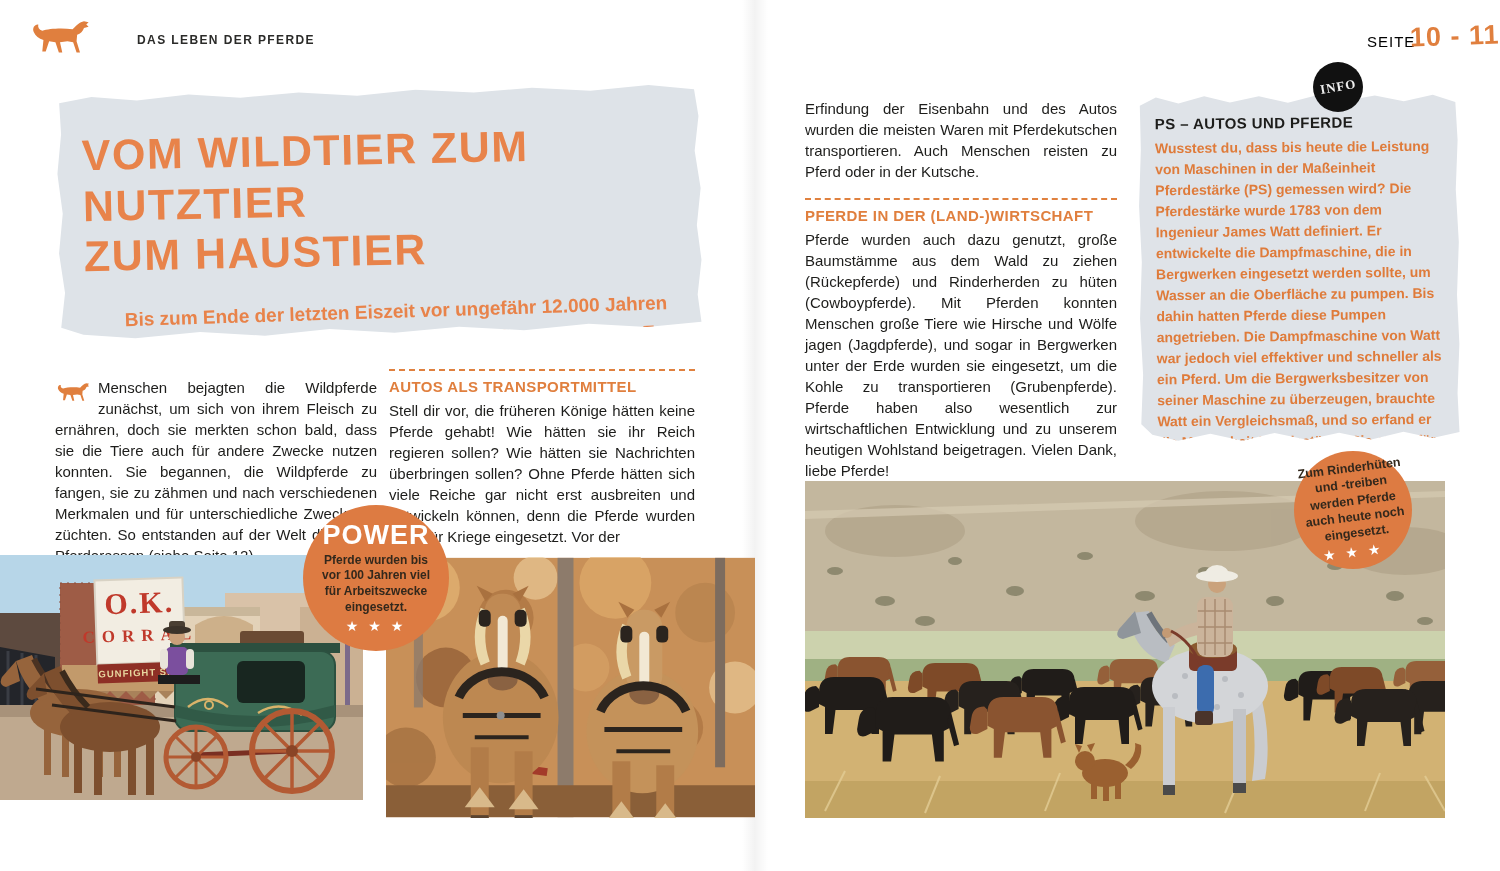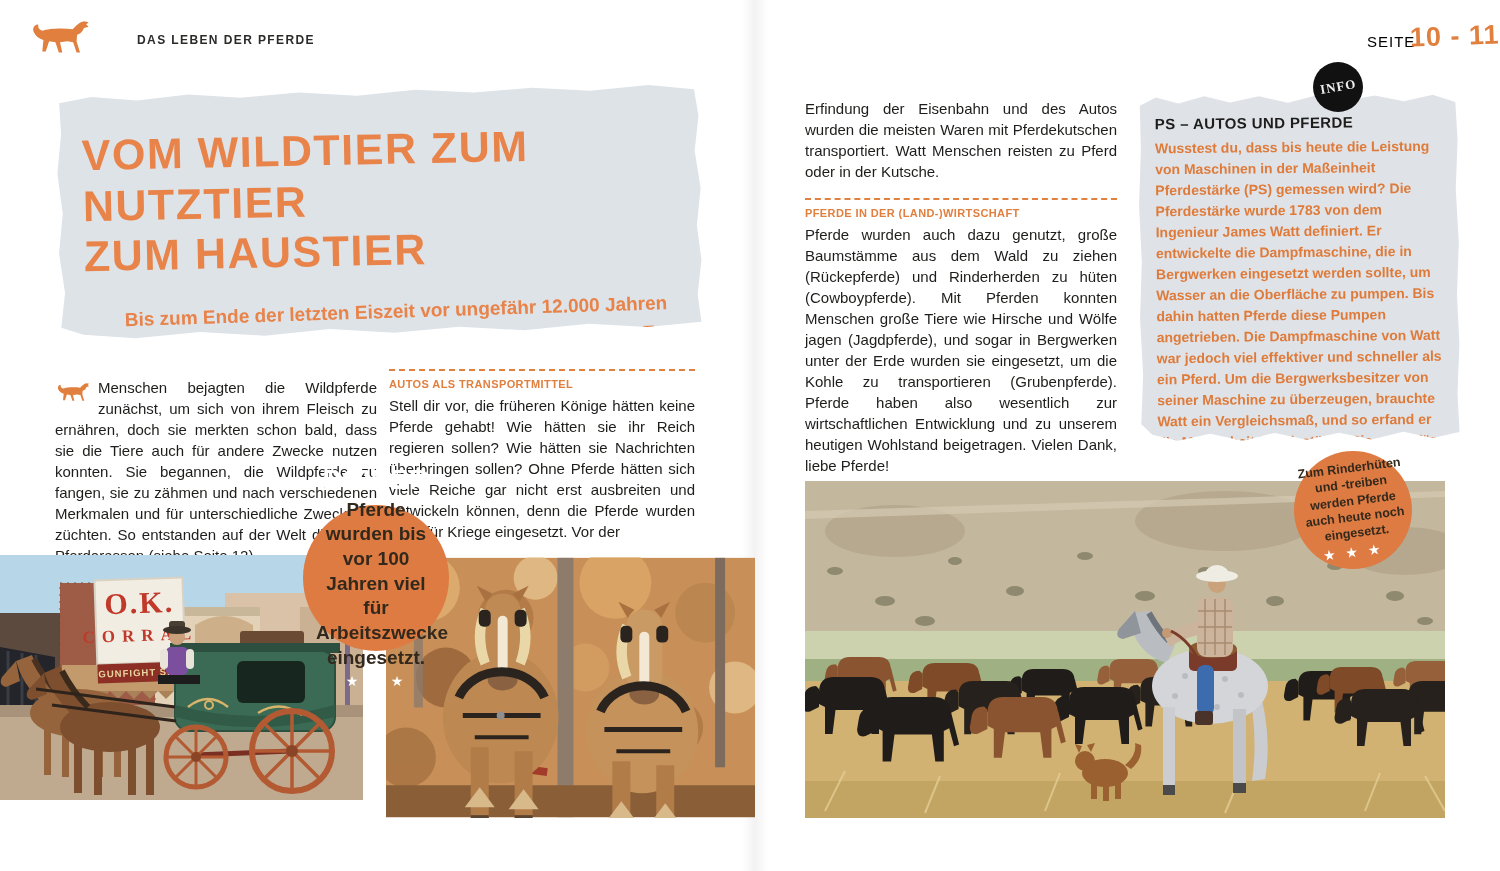--- a/index.html
+++ b/index.html
@@ -14,37 +14,37 @@
   .torn{clip-path:polygon(1% 3.5%,6% 1.2%,13% 3%,21% 1%,29% 2.8%,38% 1.1%,47% 3%,56% 1%,65% 2.6%,74% 1.2%,83% 2.9%,92% 1.1%,99% 3.2%,99.6% 14%,98.9% 28%,99.7% 43%,99% 58%,99.6% 72%,98.9% 86%,99.4% 97%,91% 98.6%,82% 96.8%,72% 98.9%,62% 96.9%,52% 98.8%,42% 96.8%,32% 98.9%,22% 96.9%,12% 98.8%,4% 97%,0.6% 94%,1.3% 80%,0.5% 64%,1.2% 48%,0.5% 32%,1.2% 16%);}
   .title-box{left:55px;top:88px;width:648px;height:248px;background:#dee3e8;transform:rotate(-1.2deg);}
   .title-box h1{margin:36px 0 0 28px;font-size:43px;line-height:1.18;letter-spacing:1.5px;color:#e8834a;font-weight:bold;}
   .title-intro{margin:22px 0 0 68px;width:548px;font-size:19px;font-weight:bold;color:#e8834a;line-height:1.52;transform:rotate(-0.6deg);}
   
   .bodytext{font-size:15px;line-height:1.4;text-align:justify;color:#1d1d1b;}
   .col-left{left:55px;top:377px;width:322px;}
   .col-mid{left:389px;top:369px;width:306px;}
   .col-r1{left:805px;top:98px;width:312px;}
   .dash{border-top:2px dashed #e0813f;margin:0 0 7px 0;}
-  .sect-head{font-size:11px;font-weight:bold;letter-spacing:.4px;color:#e07f3e;margin:0 0 5px 0;}
+  .sect-head{font-size:15px;font-weight:bold;letter-spacing:.4px;color:#e07f3e;margin:0 0 5px 0;}
   .gap{height:16px;}
   .inline-horse{float:left;width:36px;height:25px;margin:2px 7px 0 0;}
   
   .info-box{left:1138px;top:92px;width:322px;height:352px;background:#dfe3e8;transform:rotate(-0.5deg);padding:0;}
   .info-inner{padding:22px 18px 0 18px;}
   .info-head{font-size:15px;font-weight:bold;color:#1d1d1b;letter-spacing:.4px;margin:0 0 6px 0;}
   .info-text{font-size:14px;font-weight:bold;color:#df7b3a;line-height:1.5;}
   .info-text p{margin:0;}
   .stamp{left:1313px;top:62px;width:50px;height:50px;border-radius:50%;background:#111;
          display:flex;align-items:center;justify-content:center;z-index:5;}
   .stamp span{color:#eee;font-family:"Liberation Serif",serif;font-weight:bold;font-size:13px;letter-spacing:1px;transform:rotate(-10deg);}
   
   .badge{border-radius:50%;background:#dd7b42;z-index:6;display:flex;flex-direction:column;align-items:center;justify-content:center;text-align:center;}
   .badge-power{left:303px;top:505px;width:146px;height:146px;align-items:center;}
   .badge-power .b-title{color:#fff;font-size:27px;font-weight:bold;letter-spacing:1px;line-height:1;margin-bottom:4px;}
-  .badge-power .b-text{color:#33281c;font-size:19px;font-weight:bold;line-height:1.3;width:120px;}
+  .badge-power .b-text{color:#33281c;font-size:12px;font-weight:bold;line-height:1.3;width:120px;}
   .badge-cattle{left:1294px;top:451px;width:118px;height:118px;}
   .badge-cattle .b-text{color:#33281c;font-size:12.5px;font-weight:bold;line-height:1.3;width:104px;transform:rotate(-7deg);}
   .b-stars{color:#fff;font-size:14px;letter-spacing:3px;margin-top:3px;}
   .badge-cattle .b-stars{transform:rotate(-7deg);}
   
   .photo{overflow:hidden;z-index:1;}
   .photo svg{display:block;}
   .photo1{left:0;top:555px;width:363px;height:245px;}
   .photo2{left:386px;top:557px;width:369px;height:261px;}
   .photo3{left:805px;top:481px;width:640px;height:337px;}
@@ -77,21 +77,21 @@
   <span>Menschen bejagten die Wildpferde zunächst, um sich von ihrem Fleisch zu ernähren, doch sie merkten schon bald, dass sie die Tiere auch für andere Zwecke nutzen konnten. Sie begannen, die Wildpferde zu fangen, sie zu zähmen und nach verschiedenen Merkmalen und für unterschiedliche Zwecke zu züchten. So entstanden auf der Welt die vielen Pferderassen (siehe Seite 12).</span>
 </div>
 
 <div class="abs col-mid">
   <div class="dash"></div>
   <div class="sect-head">AUTOS ALS TRANSPORTMITTEL</div>
   <div class="bodytext">Stell dir vor, die früheren Könige hätten keine Pferde gehabt! Wie hätten sie ihr Reich regieren sollen? Wie hätten sie Nachrichten überbringen sollen? Ohne Pferde hätten sich viele Reiche gar nicht erst ausbreiten und entwickeln können, denn die Pferde wurden auch für Kriege eingesetzt. Vor der</div>
 </div>
 
 <div class="abs col-r1">
-  <div class="bodytext">Erfindung der Eisenbahn und des Autos wurden die meisten Waren mit Pferdekutschen transportiert. Watt Menschen reisten zu Pferd oder in der Kutsche.</div>
+  <div class="bodytext">Erfindung der Eisenbahn und des Autos wurden die meisten Waren mit Pferdekutschen transportieren. Auch Menschen reisten zu Pferd oder in der Kutsche.</div>
   <div class="gap"></div>
   <div class="dash"></div>
   <div class="sect-head">PFERDE IN DER (LAND-)WIRTSCHAFT</div>
   <div class="bodytext">Pferde wurden auch dazu genutzt, große Baumstämme aus dem Wald zu ziehen (Rückepferde) und Rinderherden zu hüten (Cowboypferde). Mit Pferden konnten Menschen große Tiere wie Hirsche und Wölfe jagen (Jagdpferde), und sogar in Bergwerken unter der Erde wurden sie eingesetzt, um die Kohle zu transportieren (Grubenpferde). Pferde haben also wesentlich zur wirtschaftlichen Entwicklung und zu unserem heutigen Wohlstand beigetragen. Vielen Dank, liebe Pferde!</div>
 </div>
 
 <div class="abs info-box torn">
   <div class="info-inner">
     <div class="info-head">PS – AUTOS UND PFERDE</div>
     <div class="info-text">

